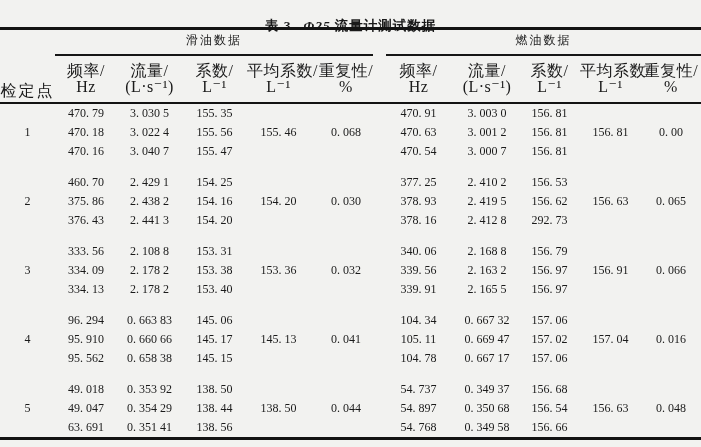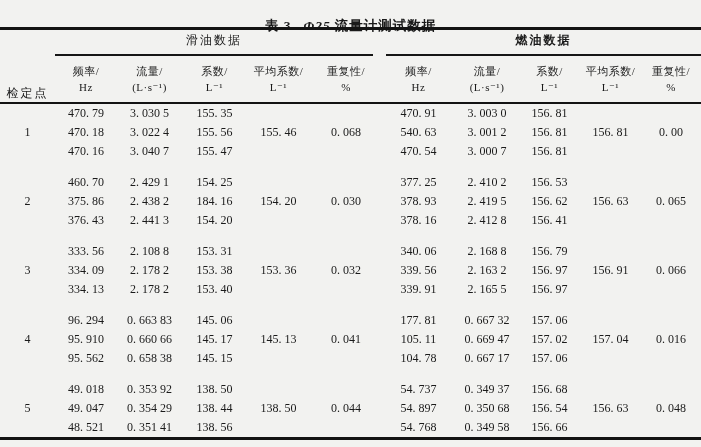--- a/index.html
+++ b/index.html
@@ -29,32 +29,32 @@
   th, td { padding: 0; font-weight: normal; }
 
   
   tr.group-row th { height: 24px; vertical-align: bottom; margin-top: 6px; }
   .group-inner {
     font-size: 12px; letter-spacing: 2px; text-align: center;
     padding: 2px 0 5px 0;
     border-bottom: 2px solid #161616;
   }
   th.g-lube .group-inner { margin-right: 9px; }
-  th.g-fuel .group-inner { margin-left: 4px; font-weight: bold; }
+  th.g-fuel .group-inner { margin-left: 4px; }
 
   
   tr.subhead th {
     height: 46px; vertical-align: middle;
-    font-size: 11px; letter-spacing: 0.5px; white-space: nowrap;
+    font-size: 16px; letter-spacing: 0.5px; white-space: nowrap;
   }
   tr.subhead th .h1, tr.subhead th .h2 { line-height: 16px; text-align: center; }
   thead tr.subhead th, th.rowhead { border-bottom: 2.5px solid #131313; }
 
   th.rowhead {
-    font-size: 12px; letter-spacing: 2px; vertical-align: middle; 
+    font-size: 16px; letter-spacing: 2px; vertical-align: middle; 
   }
 
   
   tbody td {
     height: 19px; line-height: 19px;
     text-align: center; font-size: 12px; white-space: nowrap;
   }
   tr.spacer td { height: 12px; line-height: 12px; }
 </style>
 </head>
@@ -147,21 +147,21 @@
           <td></td>
           <td></td>
         </tr>
         <tr>
           <td>1</td>
           <td>470. 18</td>
           <td>3. 022 4</td>
           <td>155. 56</td>
           <td>155. 46</td>
           <td>0. 068</td>
-          <td>540. 63</td>
+          <td>470. 63</td>
           <td>3. 001 2</td>
           <td>156. 81</td>
           <td>156. 81</td>
           <td>0. 00</td>
         </tr>
         <tr>
           <td></td>
           <td>470. 16</td>
           <td>3. 040 7</td>
           <td>155. 47</td>
@@ -186,39 +186,39 @@
           <td>377. 25</td>
           <td>2. 410 2</td>
           <td>156. 53</td>
           <td></td>
           <td></td>
         </tr>
         <tr>
           <td>2</td>
           <td>375. 86</td>
           <td>2. 438 2</td>
-          <td>184. 16</td>
+          <td>154. 16</td>
           <td>154. 20</td>
           <td>0. 030</td>
           <td>378. 93</td>
           <td>2. 419 5</td>
           <td>156. 62</td>
           <td>156. 63</td>
           <td>0. 065</td>
         </tr>
         <tr>
           <td></td>
           <td>376. 43</td>
           <td>2. 441 3</td>
           <td>154. 20</td>
           <td></td>
           <td></td>
           <td>378. 16</td>
           <td>2. 412 8</td>
-          <td>156. 41</td>
+          <td>292. 73</td>
           <td></td>
           <td></td>
         </tr>
         <tr class="spacer">
           <td colspan="11"></td>
         </tr>
         <tr>
           <td></td>
           <td>333. 56</td>
           <td>2. 108 8</td>
@@ -260,21 +260,21 @@
         <tr class="spacer">
           <td colspan="11"></td>
         </tr>
         <tr>
           <td></td>
           <td>96. 294</td>
           <td>0. 663 83</td>
           <td>145. 06</td>
           <td></td>
           <td></td>
-          <td>177. 81</td>
+          <td>104. 34</td>
           <td>0. 667 32</td>
           <td>157. 06</td>
           <td></td>
           <td></td>
         </tr>
         <tr>
           <td>4</td>
           <td>95. 910</td>
           <td>0. 660 66</td>
           <td>145. 17</td>
@@ -323,21 +323,21 @@
           <td>138. 50</td>
           <td>0. 044</td>
           <td>54. 897</td>
           <td>0. 350 68</td>
           <td>156. 54</td>
           <td>156. 63</td>
           <td>0. 048</td>
         </tr>
         <tr>
           <td></td>
-          <td>48. 521</td>
+          <td>63. 691</td>
           <td>0. 351 41</td>
           <td>138. 56</td>
           <td></td>
           <td></td>
           <td>54. 768</td>
           <td>0. 349 58</td>
           <td>156. 66</td>
           <td></td>
           <td></td>
         </tr>

